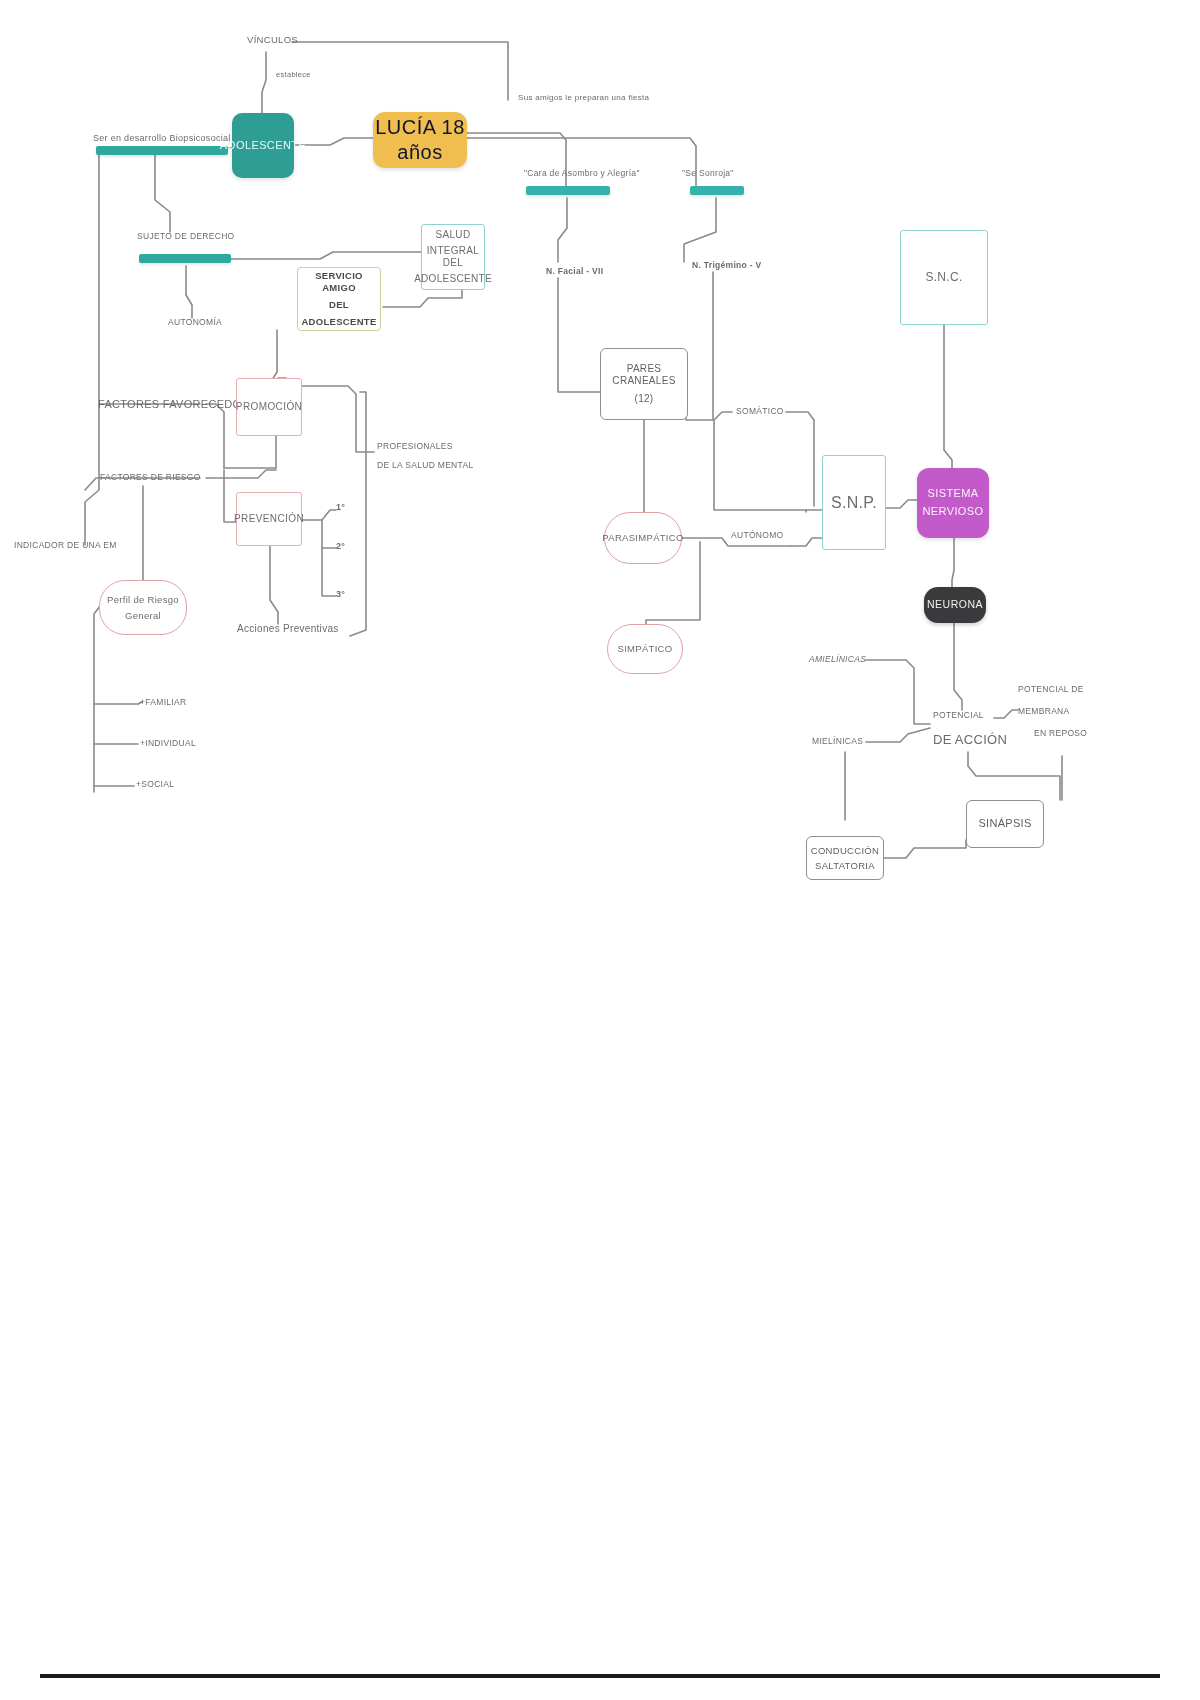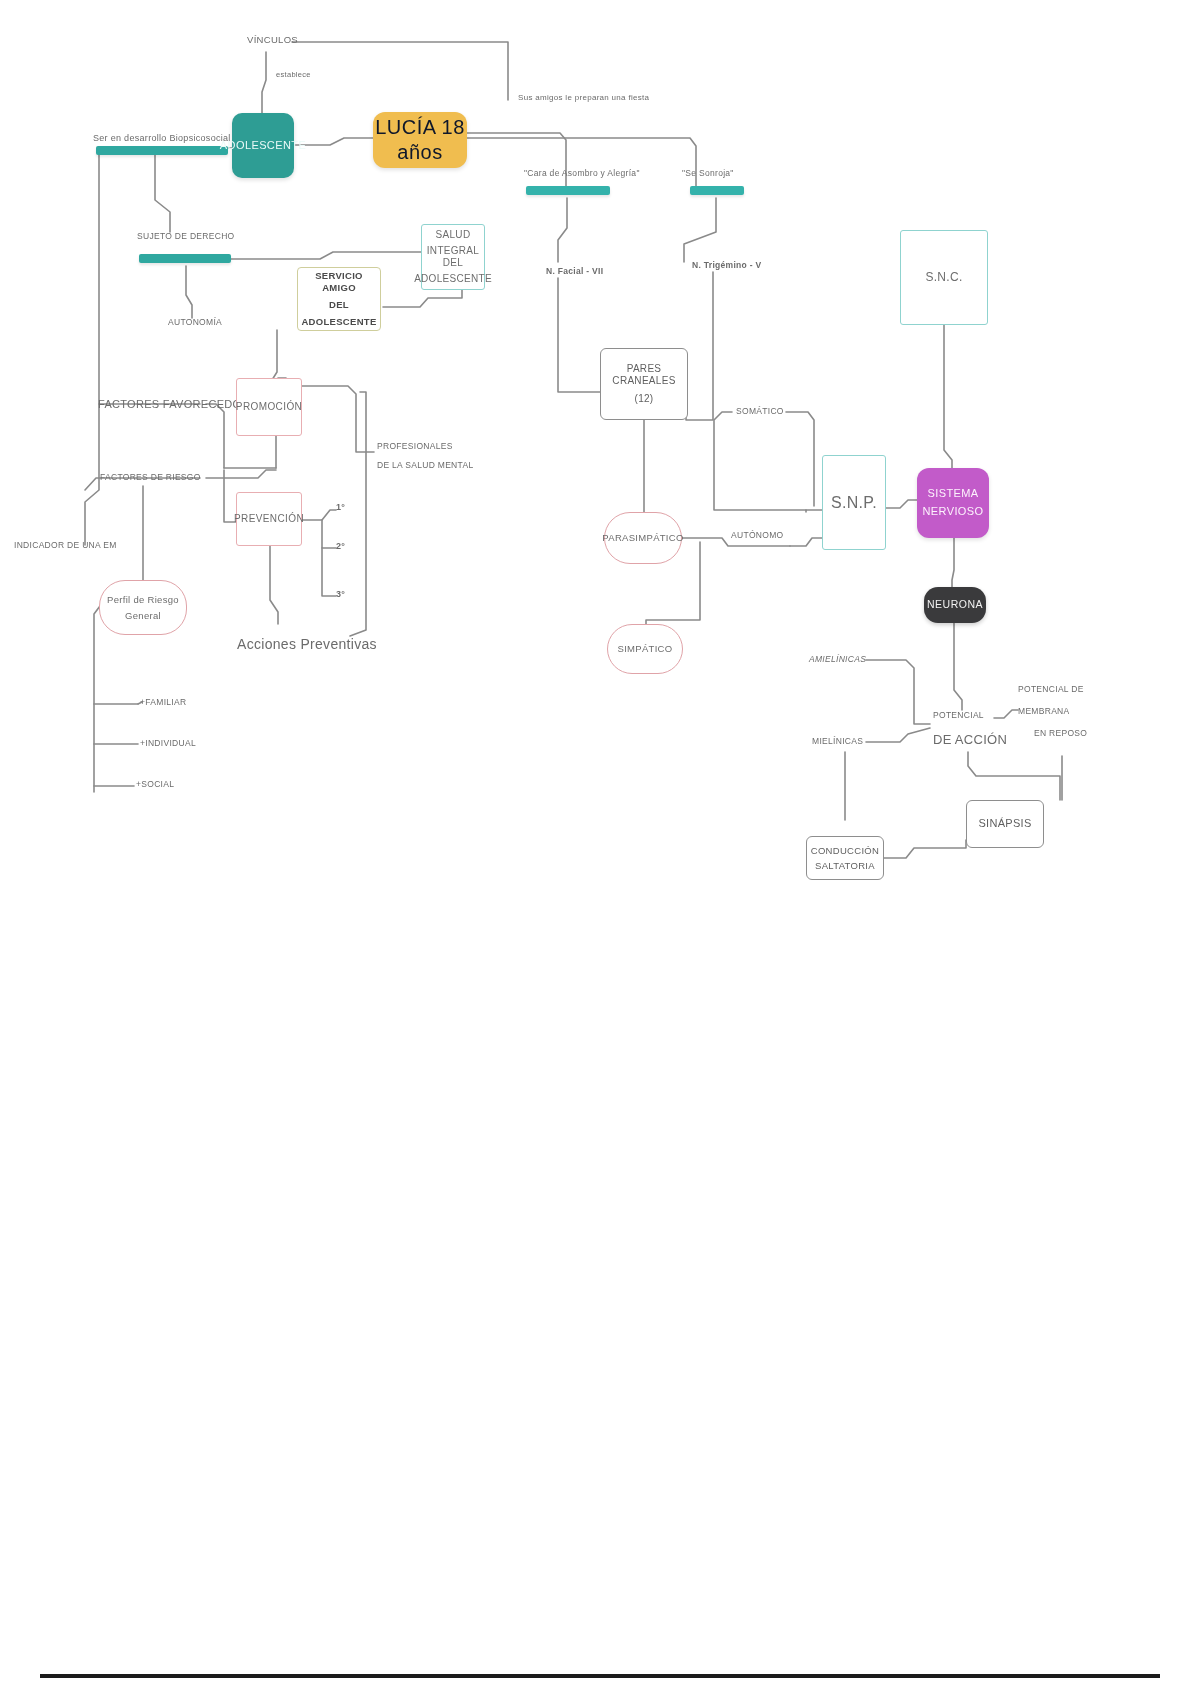--- a/index.html
+++ b/index.html
@@ -182,21 +182,21 @@
   </div>
 
   <div class="node pink-outline" style="left:236px;top:492px;width:66px;height:54px;">
     <span>PREVENCIÓN</span>
   </div>
 
   <div class="lbl" style="left:336px;top:502px;font-size:9px;font-weight:700;">1°</div>
   <div class="lbl" style="left:336px;top:541px;font-size:9px;font-weight:700;">2°</div>
   <div class="lbl" style="left:336px;top:589px;font-size:9px;font-weight:700;">3°</div>
 
-  <div class="lbl" style="left:237px;top:623px;font-size:14px;margin-top:13px;">Acciones  Preventivas</div>
+  <div class="lbl" style="left:237px;top:623px;font-size:10px;">Acciones  Preventivas</div>
 
   <div class="lbl caps" style="left:377px;top:441px;font-size:8.5px;text-align:right;">PROFESIONALES</div>
   <div class="lbl caps" style="left:377px;top:460px;font-size:8.5px;">DE LA SALUD MENTAL</div>
 
   <div class="node pink-round" style="left:99px;top:580px;width:88px;height:55px;flex-direction:column;justify-content:center;gap:4px;">
     <span>Perfil de Riesgo</span>
     <span>General</span>
   </div>
 
   <div class="lbl caps" style="left:140px;top:697px;font-size:8.5px;">+FAMILIAR</div>

